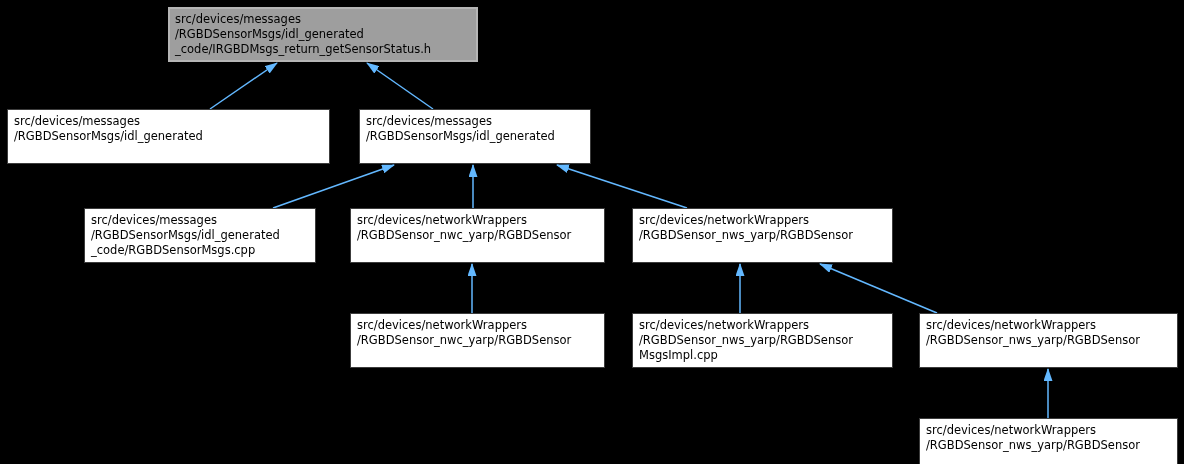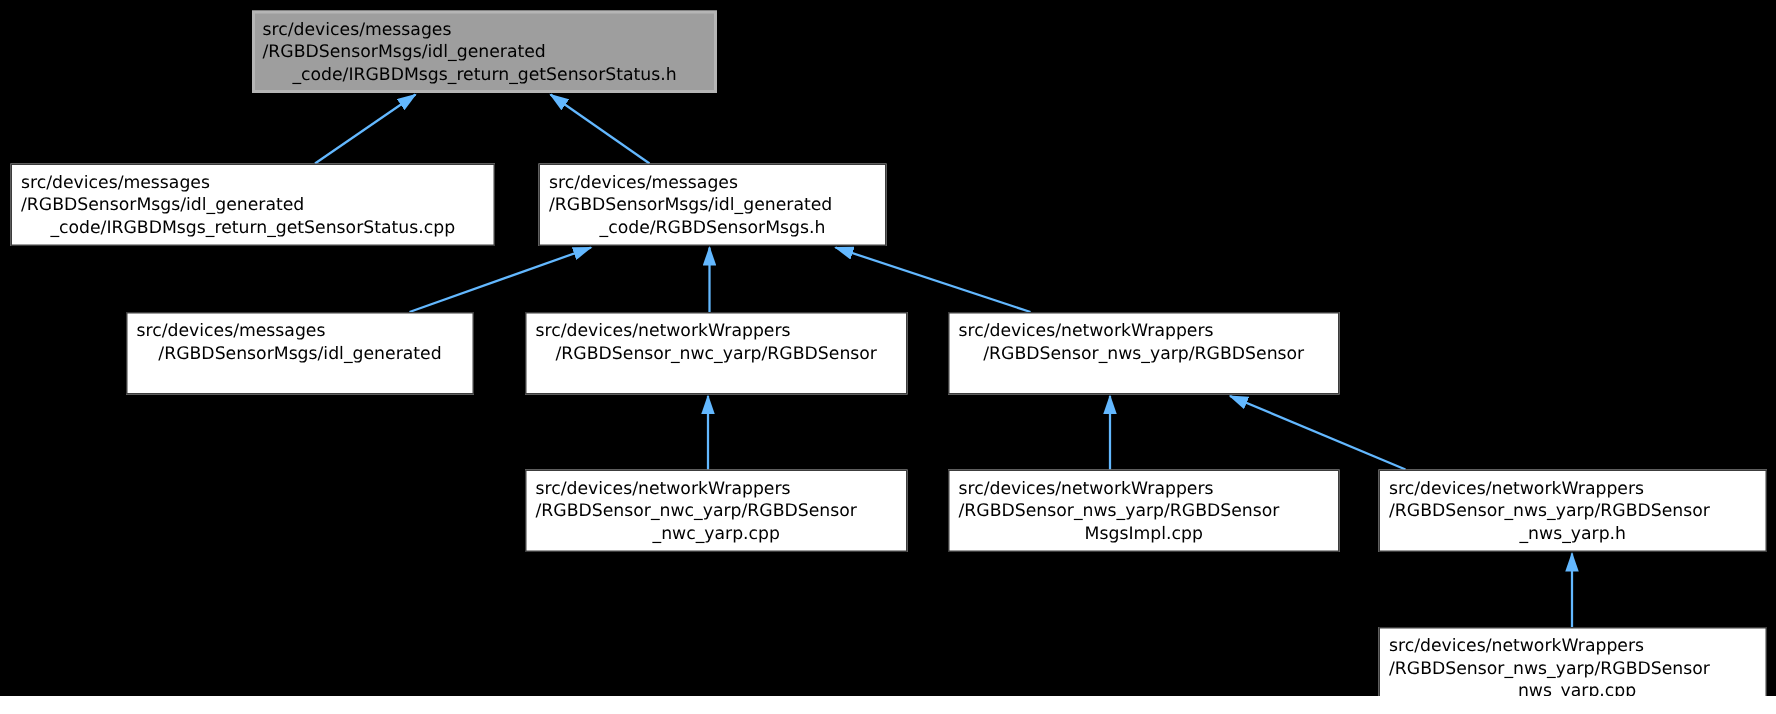--- a/index.html
+++ b/index.html
@@ -28,21 +28,21 @@
     font-size: 11.5px;
     line-height: 15px;
     white-space: nowrap;
     cursor: pointer;
   }
   .node.highlight {
     border-width: 2px;
     padding: 3px 5px;
   }
   .node .line { text-align: left; }
-  .node .line:last-child { text-align: center; }
+  .node .line:last-child { }
 </style>
 </head>
 <body>
 
 <div class="canvas" style="background: rgb(0, 0, 0);">
   <svg class="edges" viewBox="0 0 1184 476" xmlns="http://www.w3.org/2000/svg">
     <defs>
       <marker id="arrowhead" markerUnits="userSpaceOnUse" markerWidth="13" markerHeight="9" refX="12" refY="4.5" orient="auto">
         <path d="M0,0 L13,4.5 L0,9 Z" fill="#63b8ff"></path>
       </marker>
@@ -58,52 +58,48 @@
       <line x1="1048" y1="418" x2="1048" y2="369" stroke="#63b8ff" stroke-width="1.5" marker-end="url(#arrowhead)"></line>
     </svg>
 <div class="node highlight" style="left: 168px; top: 7px; width: 310px; height: 55px; background: rgb(158, 158, 158); border-color: rgb(181, 181, 181); color: rgb(0, 0, 0);">
       <div class="line">src/devices/messages</div>
       <div class="line">/RGBDSensorMsgs/idl_generated</div>
       <div class="line">_code/IRGBDMsgs_return_getSensorStatus.h</div>
     </div>
     <div class="node" style="left: 7px; top: 109px; width: 323px; height: 55px; background: rgb(255, 255, 255); border-color: rgb(60, 60, 60); color: rgb(0, 0, 0);">
       <div class="line">src/devices/messages</div>
       <div class="line">/RGBDSensorMsgs/idl_generated</div>
-      <div class="line">_code/IRGBDMsgs_return_getSensorStatus.cpp</div>
     </div>
     <div class="node" style="left: 359px; top: 109px; width: 232px; height: 55px; background: rgb(255, 255, 255); border-color: rgb(60, 60, 60); color: rgb(0, 0, 0);">
       <div class="line">src/devices/messages</div>
       <div class="line">/RGBDSensorMsgs/idl_generated</div>
-      <div class="line">_code/RGBDSensorMsgs.h</div>
     </div>
     <div class="node" style="left: 84px; top: 208px; width: 232px; height: 55px; background: rgb(255, 255, 255); border-color: rgb(60, 60, 60); color: rgb(0, 0, 0);">
       <div class="line">src/devices/messages</div>
       <div class="line">/RGBDSensorMsgs/idl_generated</div>
+      <div class="line">_code/RGBDSensorMsgs.cpp</div>
     </div>
     <div class="node" style="left: 350px; top: 208px; width: 255px; height: 55px; background: rgb(255, 255, 255); border-color: rgb(60, 60, 60); color: rgb(0, 0, 0);">
       <div class="line">src/devices/networkWrappers</div>
       <div class="line">/RGBDSensor_nwc_yarp/RGBDSensor</div>
     </div>
     <div class="node" style="left: 632px; top: 208px; width: 261px; height: 55px; background: rgb(255, 255, 255); border-color: rgb(60, 60, 60); color: rgb(0, 0, 0);">
       <div class="line">src/devices/networkWrappers</div>
       <div class="line">/RGBDSensor_nws_yarp/RGBDSensor</div>
     </div>
     <div class="node" style="left: 350px; top: 313px; width: 255px; height: 55px; background: rgb(255, 255, 255); border-color: rgb(60, 60, 60); color: rgb(0, 0, 0);">
       <div class="line">src/devices/networkWrappers</div>
       <div class="line">/RGBDSensor_nwc_yarp/RGBDSensor</div>
-      <div class="line">_nwc_yarp.cpp</div>
     </div>
     <div class="node" style="left: 632px; top: 313px; width: 261px; height: 55px; background: rgb(255, 255, 255); border-color: rgb(60, 60, 60); color: rgb(0, 0, 0);">
       <div class="line">src/devices/networkWrappers</div>
       <div class="line">/RGBDSensor_nws_yarp/RGBDSensor</div>
       <div class="line">MsgsImpl.cpp</div>
     </div>
     <div class="node" style="left: 919px; top: 313px; width: 259px; height: 55px; background: rgb(255, 255, 255); border-color: rgb(60, 60, 60); color: rgb(0, 0, 0);">
       <div class="line">src/devices/networkWrappers</div>
       <div class="line">/RGBDSensor_nws_yarp/RGBDSensor</div>
-      <div class="line">_nws_yarp.h</div>
     </div>
     <div class="node" style="left: 919px; top: 418px; width: 259px; height: 55px; background: rgb(255, 255, 255); border-color: rgb(60, 60, 60); color: rgb(0, 0, 0);">
       <div class="line">src/devices/networkWrappers</div>
       <div class="line">/RGBDSensor_nws_yarp/RGBDSensor</div>
-      <div class="line">_nws_yarp.cpp</div>
     </div>
   </div>
 
 </body></html>

